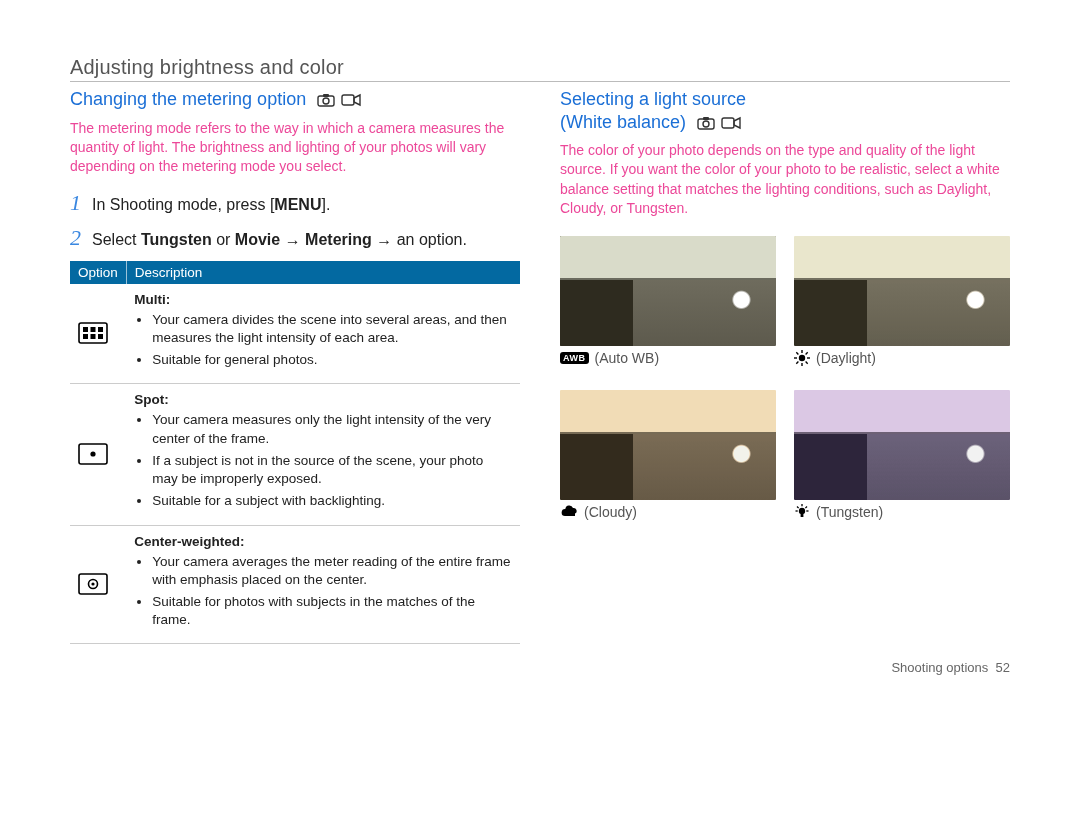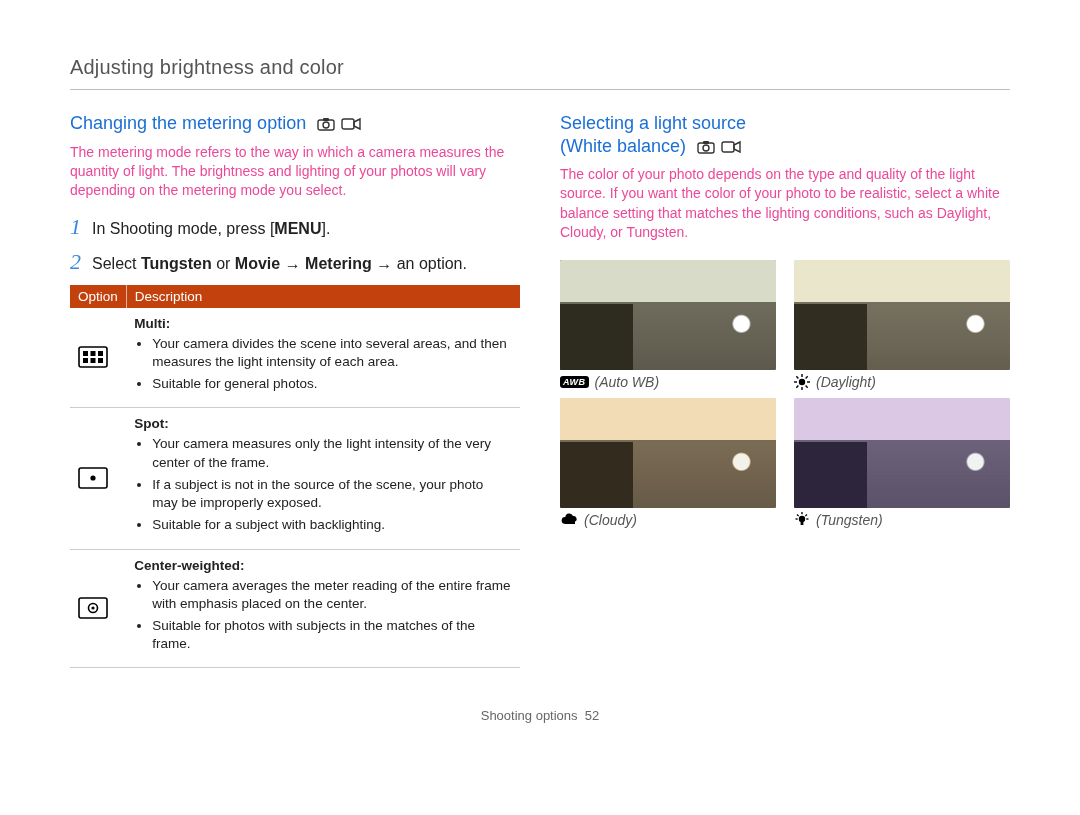--- a/index.html
+++ b/index.html
@@ -1,47 +1,47 @@
 <!DOCTYPE html>
 <html><head>
 <meta charset="utf-8">
 <style>
   * { box-sizing: border-box; margin: 0; padding: 0; }
   html, body { width: 1080px; height: 815px; background: #fff; font-family: Arial, Helvetica, sans-serif; color: #222; }
   .page { padding: 56px 70px 20px 70px; }
   .section-header {
     font-size: 20px; color: #555; font-weight: 300;
-    border-bottom: 1px solid #bbb; padding-bottom: 10px; margin-bottom: 22px;
+    border-bottom: 1px solid #bbb; padding-bottom: 2px; margin-bottom: 6px;
     letter-spacing: .2px;
   }
   .columns { display: flex; gap: 40px; }
   .col { flex: 1 1 0; min-width: 0; }
   h2.blue { color: #1b6fd6; font-size: 18px; font-weight: 400; margin-bottom: 8px; line-height: 1.25; }
   h2.blue .mode-icons { display: inline-flex; gap: 6px; vertical-align: -2px; margin-left: 6px; }
   p.body { font-size: 14px; line-height: 1.38; color: #ec4899; }
   .steps { margin-top: 14px; }
   .step { display: flex; align-items: baseline; margin-bottom: 8px; }
   .step-num { font-family: Georgia, 'Times New Roman', serif; font-style: italic; color: #3a87e0; font-size: 22px; width: 22px; flex: 0 0 22px; }
   .step-text { font-size: 16px; line-height: 1.45; text-align: center; }
   .kbd { font-weight: 700; }
   table.opt { width: 100%; border-collapse: collapse; margin-top: 10px; font-size: 13.5px; }
-  table.opt thead th { text-align: left; font-weight: 400; color: #fff; background: #c2410c; padding: 4px 8px; }
+  table.opt thead th { text-align: left; font-weight: 400; color: #fff; background: #0369a1; padding: 4px 8px; }
   table.opt thead th + th { border-left: 1px solid rgba(255,255,255,.6); }
   table.opt tbody td { border-bottom: 1px solid #ccc; padding: 8px 8px 10px 8px; vertical-align: middle; }
   table.opt tbody tr:last-child td { border-bottom: 1px solid #ccc; }
   td.icon-cell { width: 52px; text-align: center; }
   .opt-title { font-weight: 700; margin-bottom: 4px; }
   ul.opt-list { list-style: disc; padding-left: 18px; }
   ul.opt-list li { margin-bottom: 4px; line-height: 1.35; }
-  .wb-grid { display: grid; grid-template-columns: 1fr 1fr; gap: 8px 18px; margin-top: 18px; font-style: italic; }
+  .wb-grid { display: grid; grid-template-columns: 1fr 1fr; gap: 24px 18px; margin-top: 18px; }
   .wb-item { }
   .thumb { width: 100%; height: 110px; border-radius: 1px; position: relative; overflow: hidden; }
   .thumb .scene { position:absolute; inset:0; }
   .cap { display: flex; align-items: center; gap: 6px; color: #555; font-size: 14px; margin-top: 4px; }
-  .footer { text-align: center; color: #666; font-size: 13px; margin-top: 40px; }
+  .footer { text-align: right; color: #666; font-size: 13px; margin-top: 16px; }
   
   .scene-base {
     background:
       linear-gradient(#d9dbc9 0 38%, #6b6b5e 38% 40%, transparent 40%),
       linear-gradient(90deg, #2e2b1f 0 34%, transparent 34%),
       radial-gradient(circle at 22% 75%, #a7c44a 0 9%, transparent 10%),
       radial-gradient(circle at 17% 78%, #c7344a 0 6%, transparent 7%),
       radial-gradient(circle at 28% 80%, #cf4e3b 0 5%, transparent 6%),
       radial-gradient(circle at 84% 58%, #fff 0 4%, transparent 5%),
       linear-gradient(#7a7768, #5d5a4d);

